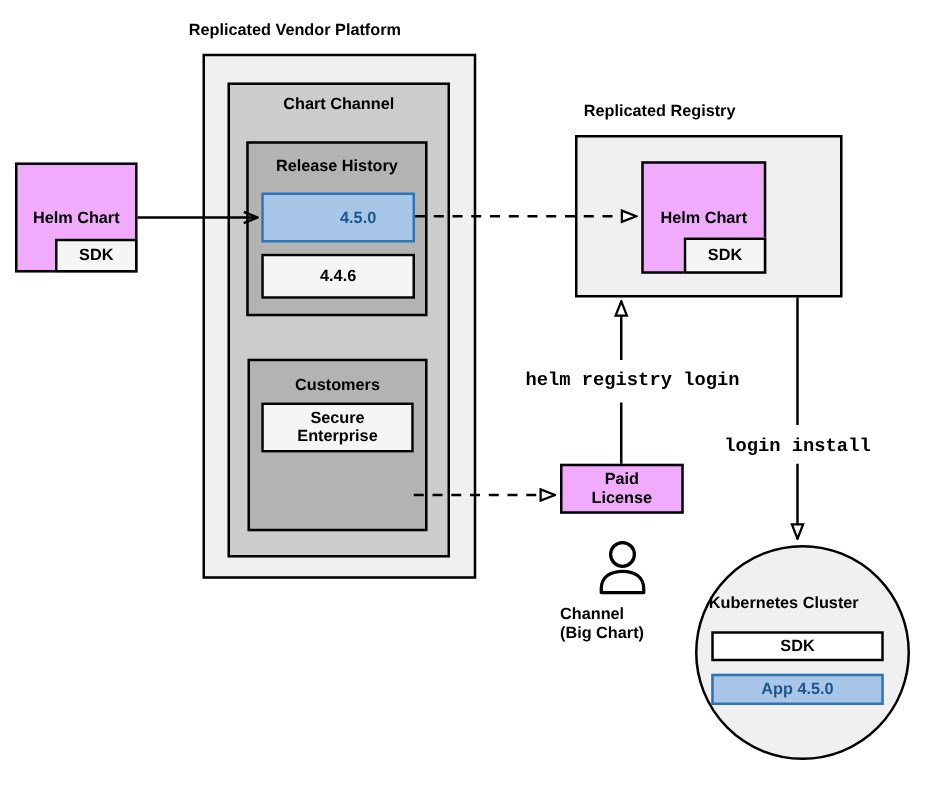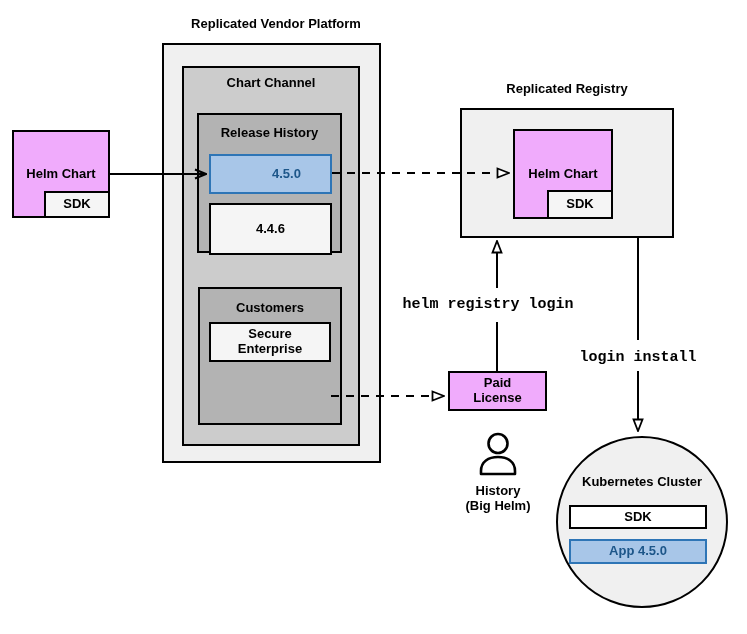--- a/index.html
+++ b/index.html
@@ -40,21 +40,21 @@
   .fill-accent {
     background: #a8c6e8;
     border-color: #2e75b6;
     color: #1d5689;
   }
   .floating-label {
     position: absolute;
     font-weight: 700;
     font-size: 13px;
     color: #000000;
-    text-align: center;
+    text-align: left;
     line-height: 15px;
   }
   .mono-label {
     position: absolute;
     font-family: "Liberation Mono", "DejaVu Sans Mono", monospace;
     font-weight: 700;
     font-size: 15px;
     color: #000000;
     text-align: center;
     white-space: nowrap;
@@ -90,21 +90,21 @@
   </div>
 
   <div class="box fill-group top-label" style="left:197px; top:113px; width:145px; height:140px; padding-top:11px;">
     <span>Release History</span>
   </div>
 
   <div class="box fill-accent" style="left:209px; top:154px; width:123px; height:40px;padding-left:32px;">
     <span>4.5.0</span>
   </div>
 
-  <div class="box fill-leaf" style="left:209px; top:203px; width:123px; height:52px;">
+  <div class="box fill-leaf" style="left:209px; top:203px; width:123px; height:36px;">
     <span>4.4.6</span>
   </div>
 
   <div class="box fill-group top-label" style="left:198px; top:287px; width:144px; height:138px; padding-top:12px;">
     <span>Customers</span>
   </div>
 
   <div class="box fill-leaf" style="left:209px; top:322px; width:122px; height:40px;">
     <span class="wrap-narrow">Secure Enterprise</span>
   </div>
@@ -119,36 +119,36 @@
 
   <div class="box fill-container" style="left:460px; top:108px; width:214px; height:130px;"></div>
 
   <div class="box fill-node" style="left:513px; top:129px; width:100px; height:90px;">
     <span>Helm Chart</span>
   </div>
   <div class="box fill-leaf" style="left:547px; top:190px; width:66px; height:29px;">
     <span>SDK</span>
   </div>
 
-  <div class="mono-label" style="left:388px; top:296px; width:200px;text-align:center;">helm registry login</div>
+  <div class="mono-label" style="left:406px; top:296px; width:200px;text-align:center;">helm registry login</div>
 
   <div class="mono-label" style="left:538px; top:349px; width:200px;">login install</div>
 
   <div class="box fill-node" style="left:448px; top:371px; width:99px; height:40px;">
     <span class="wrap-license">Paid License</span>
   </div>
 
   <svg style="position:absolute; left:478px; top:428px;" width="40" height="48" viewBox="0 0 40 48">
     <circle cx="20" cy="15.5" r="9.5" fill="#ffffff" stroke="#000000" stroke-width="2.6"></circle>
     <path d="M3,46 L3,43 C3,33.5 10.5,29 20,29 C29.5,29 37,33.5 37,43 L37,46 Z" fill="#ffffff" stroke="#000000" stroke-width="2.6" stroke-linejoin="round"></path>
   </svg>
 
   <div class="floating-label" style="left:448px; top:483px; width:100px;">
-    <div>History</div>
-    <div>(Big Helm)</div>
+    <div>Channel</div>
+    <div>(Big Chart)</div>
   </div>
 
   <div class="box fill-container circle" style="left:556px; top:436px; width:172px; height:172px;"></div>
 
   <div class="floating-label" style="left:567px; top:474px; width:150px;">Kubernetes Cluster</div>
 
   <div class="box fill-white" style="left:569px; top:505px; width:138px; height:24px;">
     <span>SDK</span>
   </div>
 

